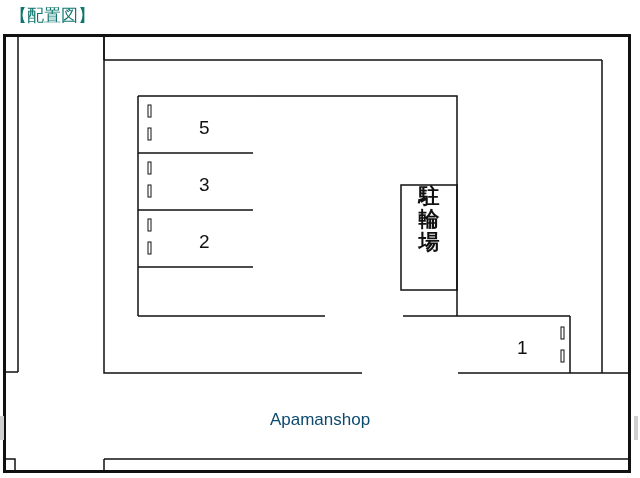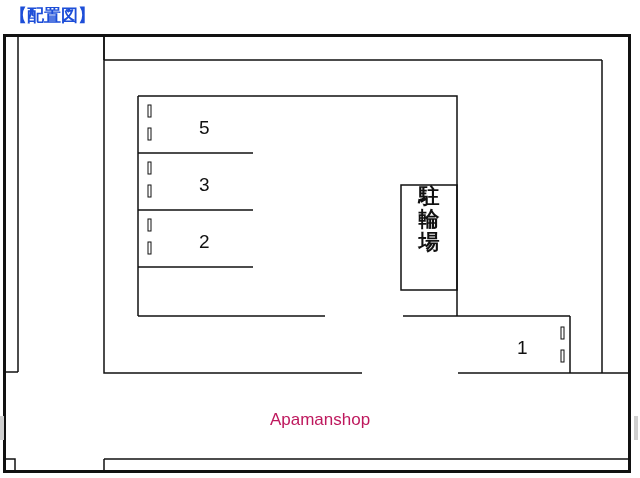--- a/index.html
+++ b/index.html
@@ -1,22 +1,22 @@
 <!DOCTYPE html>
 <html><head>
   <meta charset="utf-8">
   <style>
     html, body { margin: 0; padding: 0; background: #ffffff; }
     body { width: 640px; height: 478px; position: relative; overflow: hidden; font-family: "DejaVu Sans", sans-serif; }
-    .title { position: absolute; left: 10px; top: 4px; font-size: 17px; font-weight: bold; color: #1d4ed8; letter-spacing: 0; }
+    .title { position: absolute; left: 10px; top: 4px; font-size: 17px; font-weight: normal; color: #0f766e; letter-spacing: 0; }
     svg.plan { position: absolute; left: 0; top: 0; }
     .lbl { position: absolute; font-family: "Liberation Sans", sans-serif; color: #111; font-size: 19px; }
     .vert { position: absolute; left: 401px; top: 185px; width: 56px; text-align: center; font-size: 21px; font-weight: bold; line-height: 23px; color: #111; font-family: "DejaVu Sans", sans-serif; }
     .vert span { display: block; }
-    .watermark { position: absolute; left: 0; top: 410px; width: 640px; text-align: center; font-family: "Liberation Sans", sans-serif; font-size: 17px; color: #be185d; }
+    .watermark { position: absolute; left: 0; top: 410px; width: 640px; text-align: center; font-family: "Liberation Sans", sans-serif; font-size: 17px; color: #0c4a6e; }
     .wm-band-l { position: absolute; left: 0; top: 416px; width: 4px; height: 24px; background: #cfcfcf; }
     .wm-band-r { position: absolute; left: 634px; top: 416px; width: 4px; height: 24px; background: #cfcfcf; }
   </style>
 </head>
 <body>
 
 <div class="title">【配置図】</div>
 
 <svg class="plan" width="640" height="478" viewBox="0 0 640 478">
   <g stroke="#111" fill="none" stroke-width="1.5">

